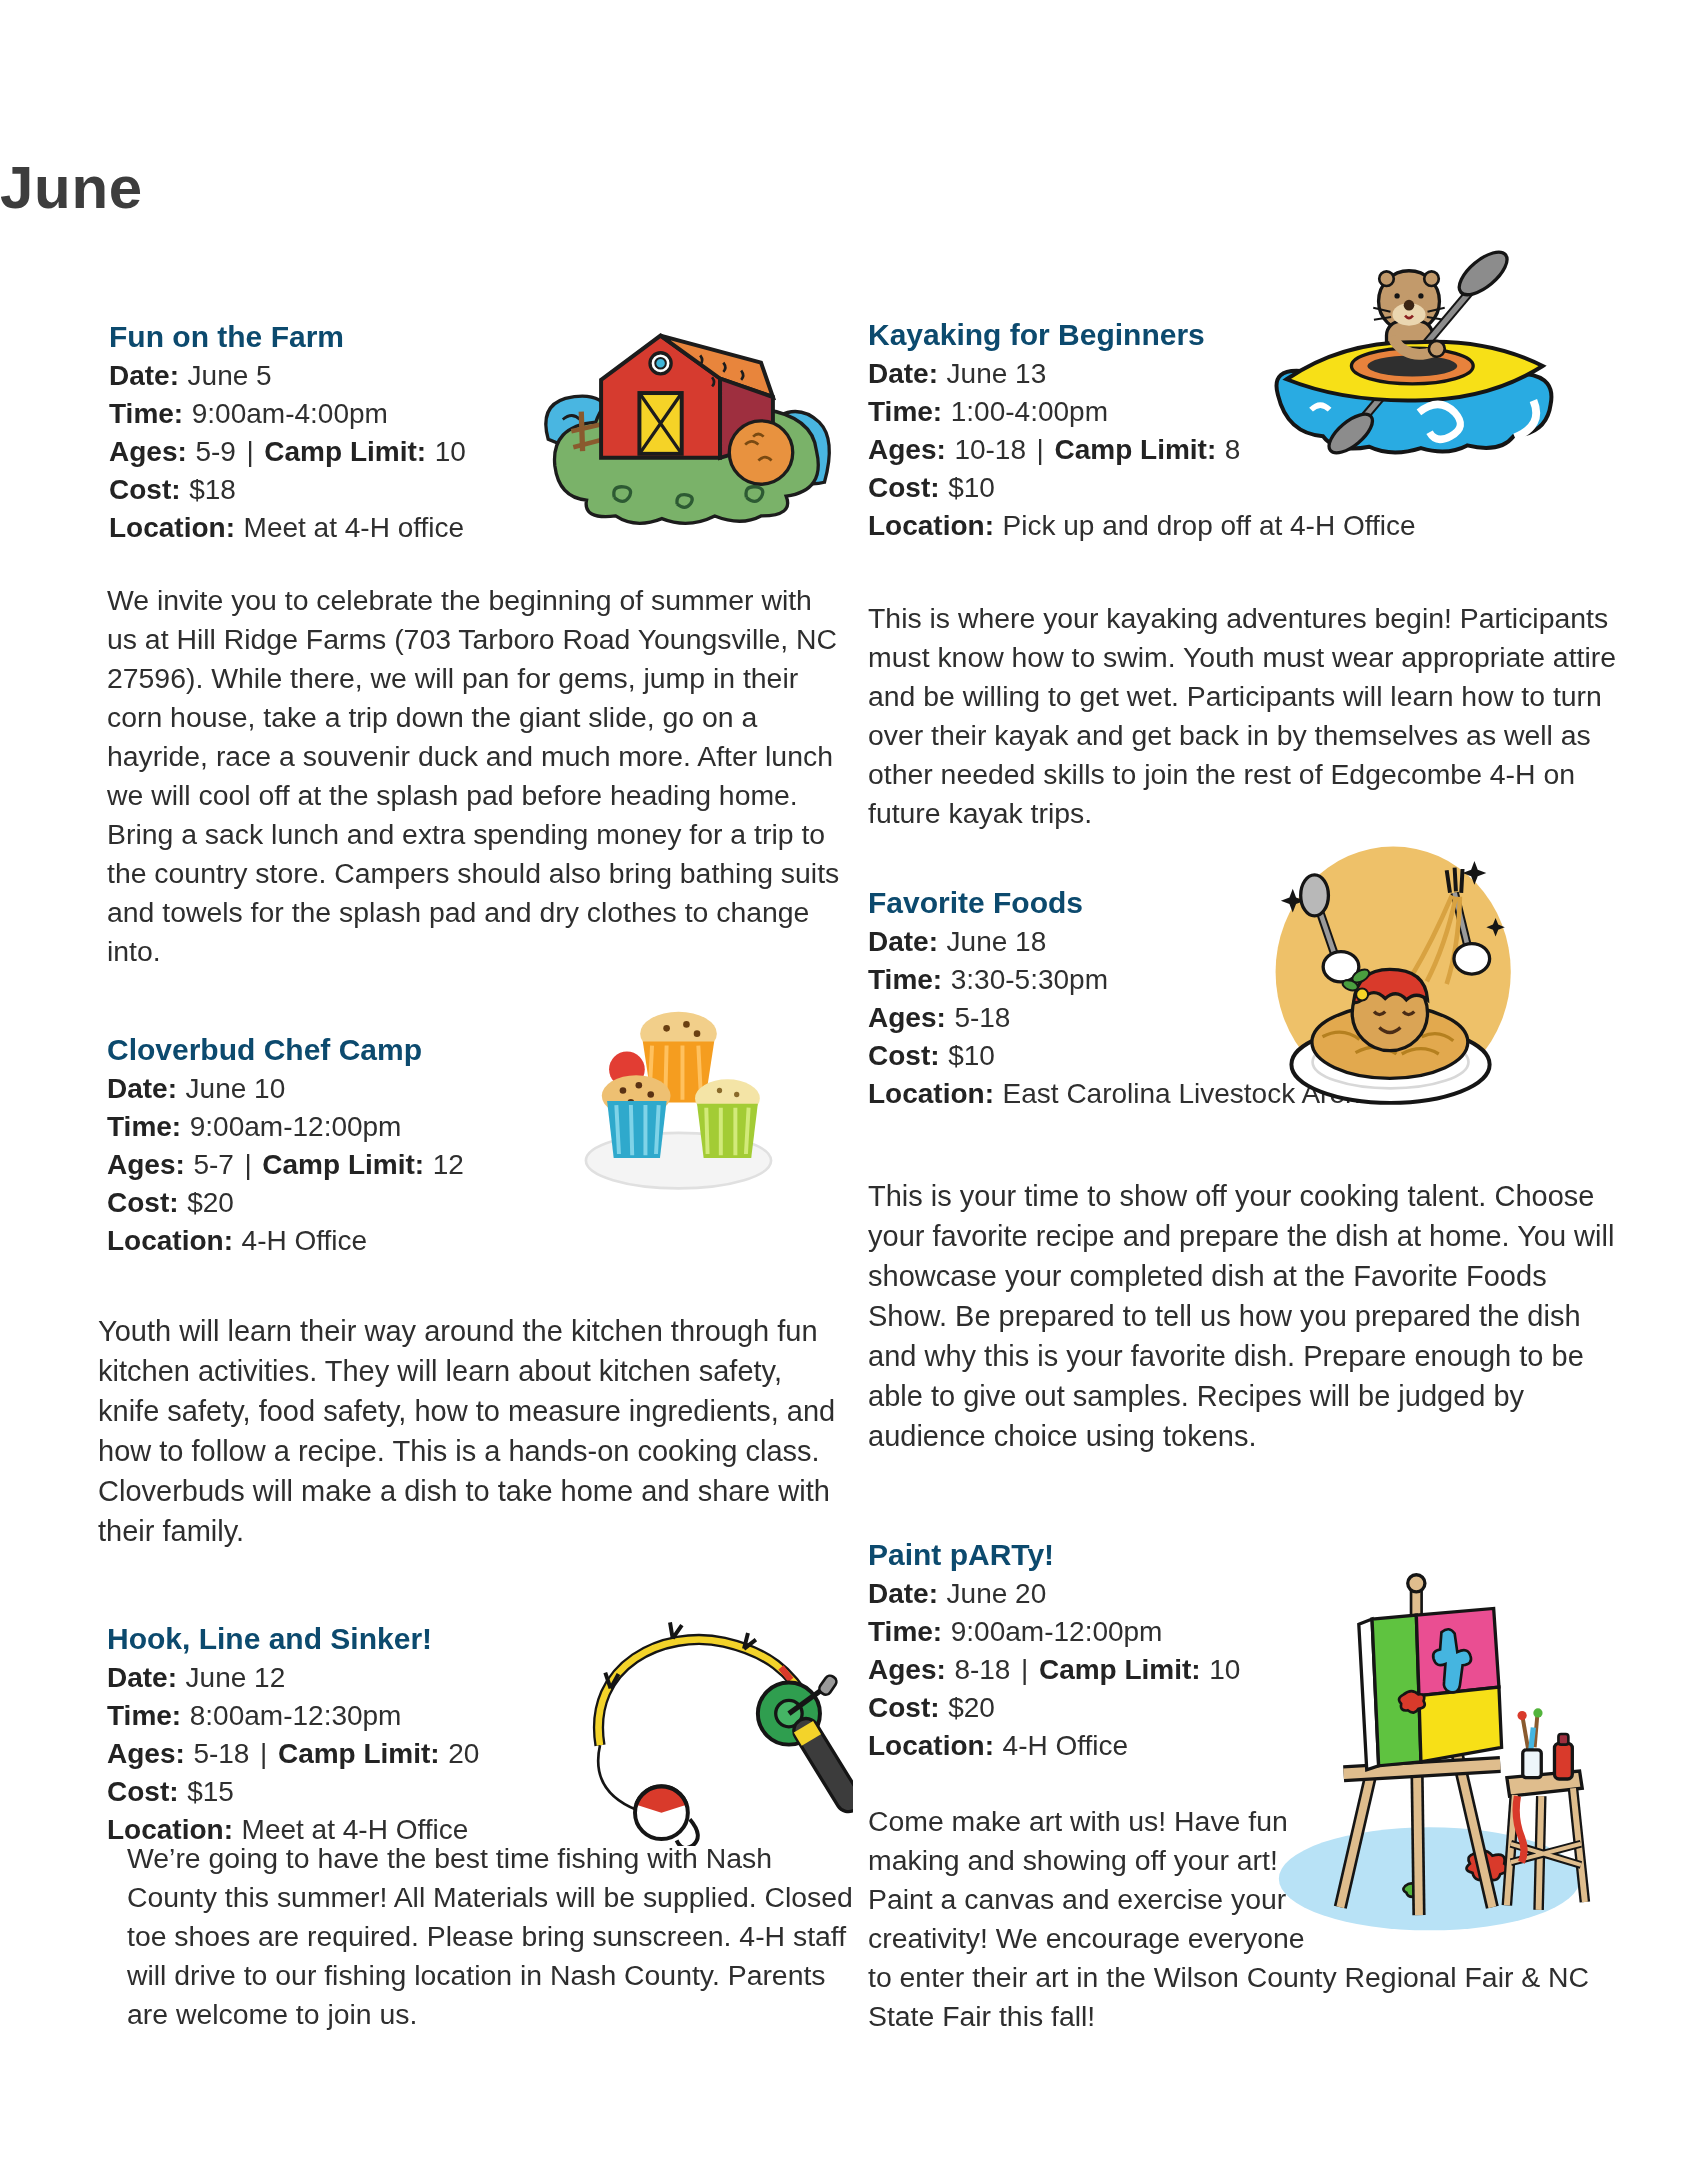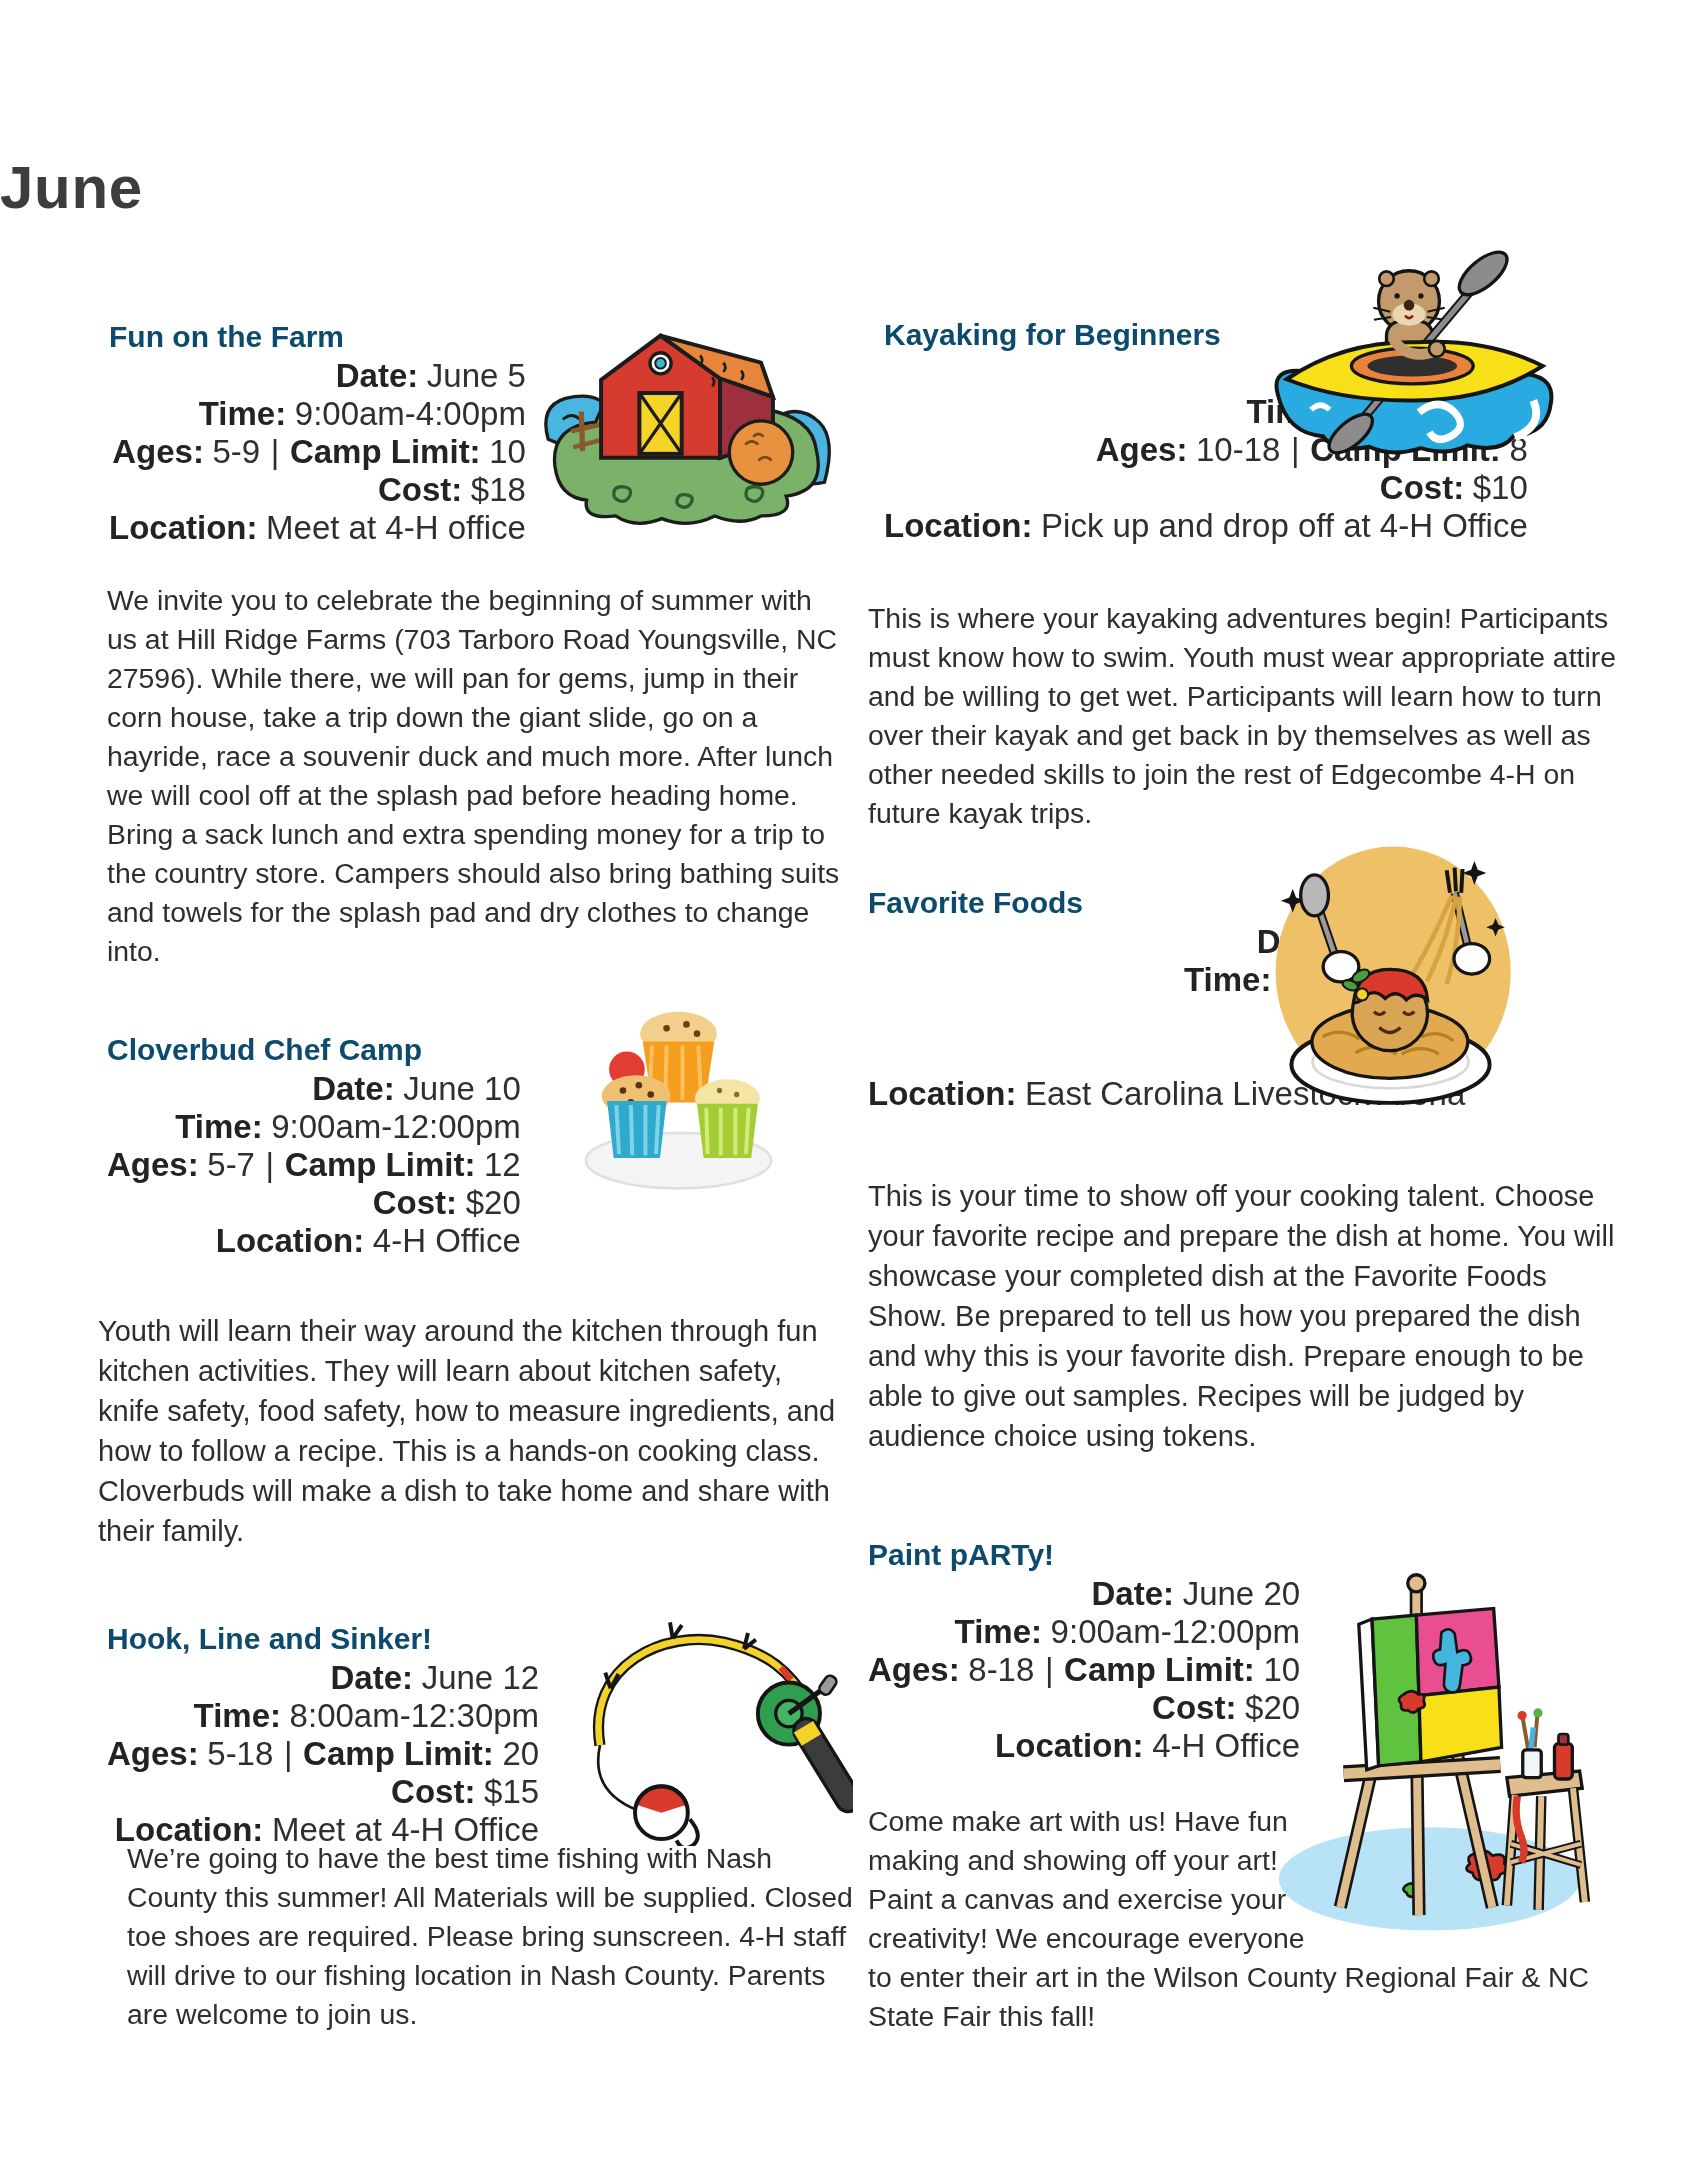--- a/index.html
+++ b/index.html
@@ -2,21 +2,21 @@
 <html style="font-size:10.6px"><head>
 <meta charset="utf-8">
 <style>
   html,body{margin:0;padding:0;background:#ffffff;}
   .page{position:relative;width:1687px;height:2183px;background:#ffffff;overflow:hidden;
         font-family:"Liberation Sans",sans-serif;color:#2f2f2f;}
   .title{position:absolute;top:153px;left:0;width:100%;text-align:left;
          font-size:60px;font-weight:700;color:#3d3d3d;letter-spacing:0.7px;}
   .sec{position:absolute;}
   .sec h2{margin:0;font-size:30px;line-height:41px;font-weight:700;color:#0c4a6e;}
-  .dl{font-size:33px;line-height:38px;white-space:nowrap;color:#2f2f2f;text-align:right;}
+  .dl{font-size:28px;line-height:38px;white-space:nowrap;color:#2f2f2f;}
   .b{font-weight:700;color:#232323;}
   .v{margin-left:8.6px;}
   .sep{margin:0 10.6px;font-weight:400;}
   .loc2 span{padding-left:134px;}
   .para{position:absolute;margin:0;font-size:28.4px;line-height:39px;color:#2e2e2e;}
   .para.alt{font-size:29px;line-height:40px;}
   .img{position:absolute;}
   .img svg{display:block;width:100%;height:100%;}
   .paint-spacer{float:right;width:311px;height:119px;}
 </style>
@@ -128,21 +128,21 @@
       <path d="M112,218 C100,272 128,300 168,316" fill="none" stroke="#151515" stroke-width="4"></path>
       <circle cx="205" cy="320" r="40" fill="#ffffff" stroke="#151515" stroke-width="6"></circle>
       <path d="M167,308 A40,40 0 0 1 243,308 L205,320 Z" fill="#d93a2b"></path>
       <path d="M167,308 A40,40 0 0 1 243,308" fill="none" stroke="#151515" stroke-width="6"></path>
       <path d="M248,330 q22,26 4,40 q-16,10 -24,-8" fill="none" stroke="#151515" stroke-width="6"></path>
     </svg>
   </div>
 
   <p class="para" style="left:107px;top:1839px;width:740px;margin-left:20px;">We’re going to have the best time fishing with Nash County this summer! All Materials will be supplied. Closed toe shoes are required. Please bring sunscreen. 4-H staff will drive to our fishing location in Nash County. Parents are welcome to join us.</p>
 
-  <div class="sec" style="left:868px;top:314px;margin-left:16px;">
+  <div class="sec" style="left:868px;top:314px;">
     <h2>Kayaking for Beginners</h2>
     <div class="dl"><span class="b">Date:</span><span class="v">June 13</span></div>
     <div class="dl"><span class="b">Time:</span><span class="v">1:00-4:00pm</span></div>
     <div class="dl"><span class="b">Ages:</span><span class="v">10-18</span><span class="sep">|</span><span class="b">Camp Limit:</span><span class="v">8</span></div>
     <div class="dl"><span class="b">Cost:</span><span class="v">$10</span></div>
     <div class="dl"><span class="b">Location:</span><span class="v">Pick up and drop off at 4-H Office</span></div>
   </div>
 
   <div class="img" style="left:1250px;top:235px;width:318px;height:225px;">
     <svg viewBox="0 0 480 340" xmlns="http://www.w3.org/2000/svg">

